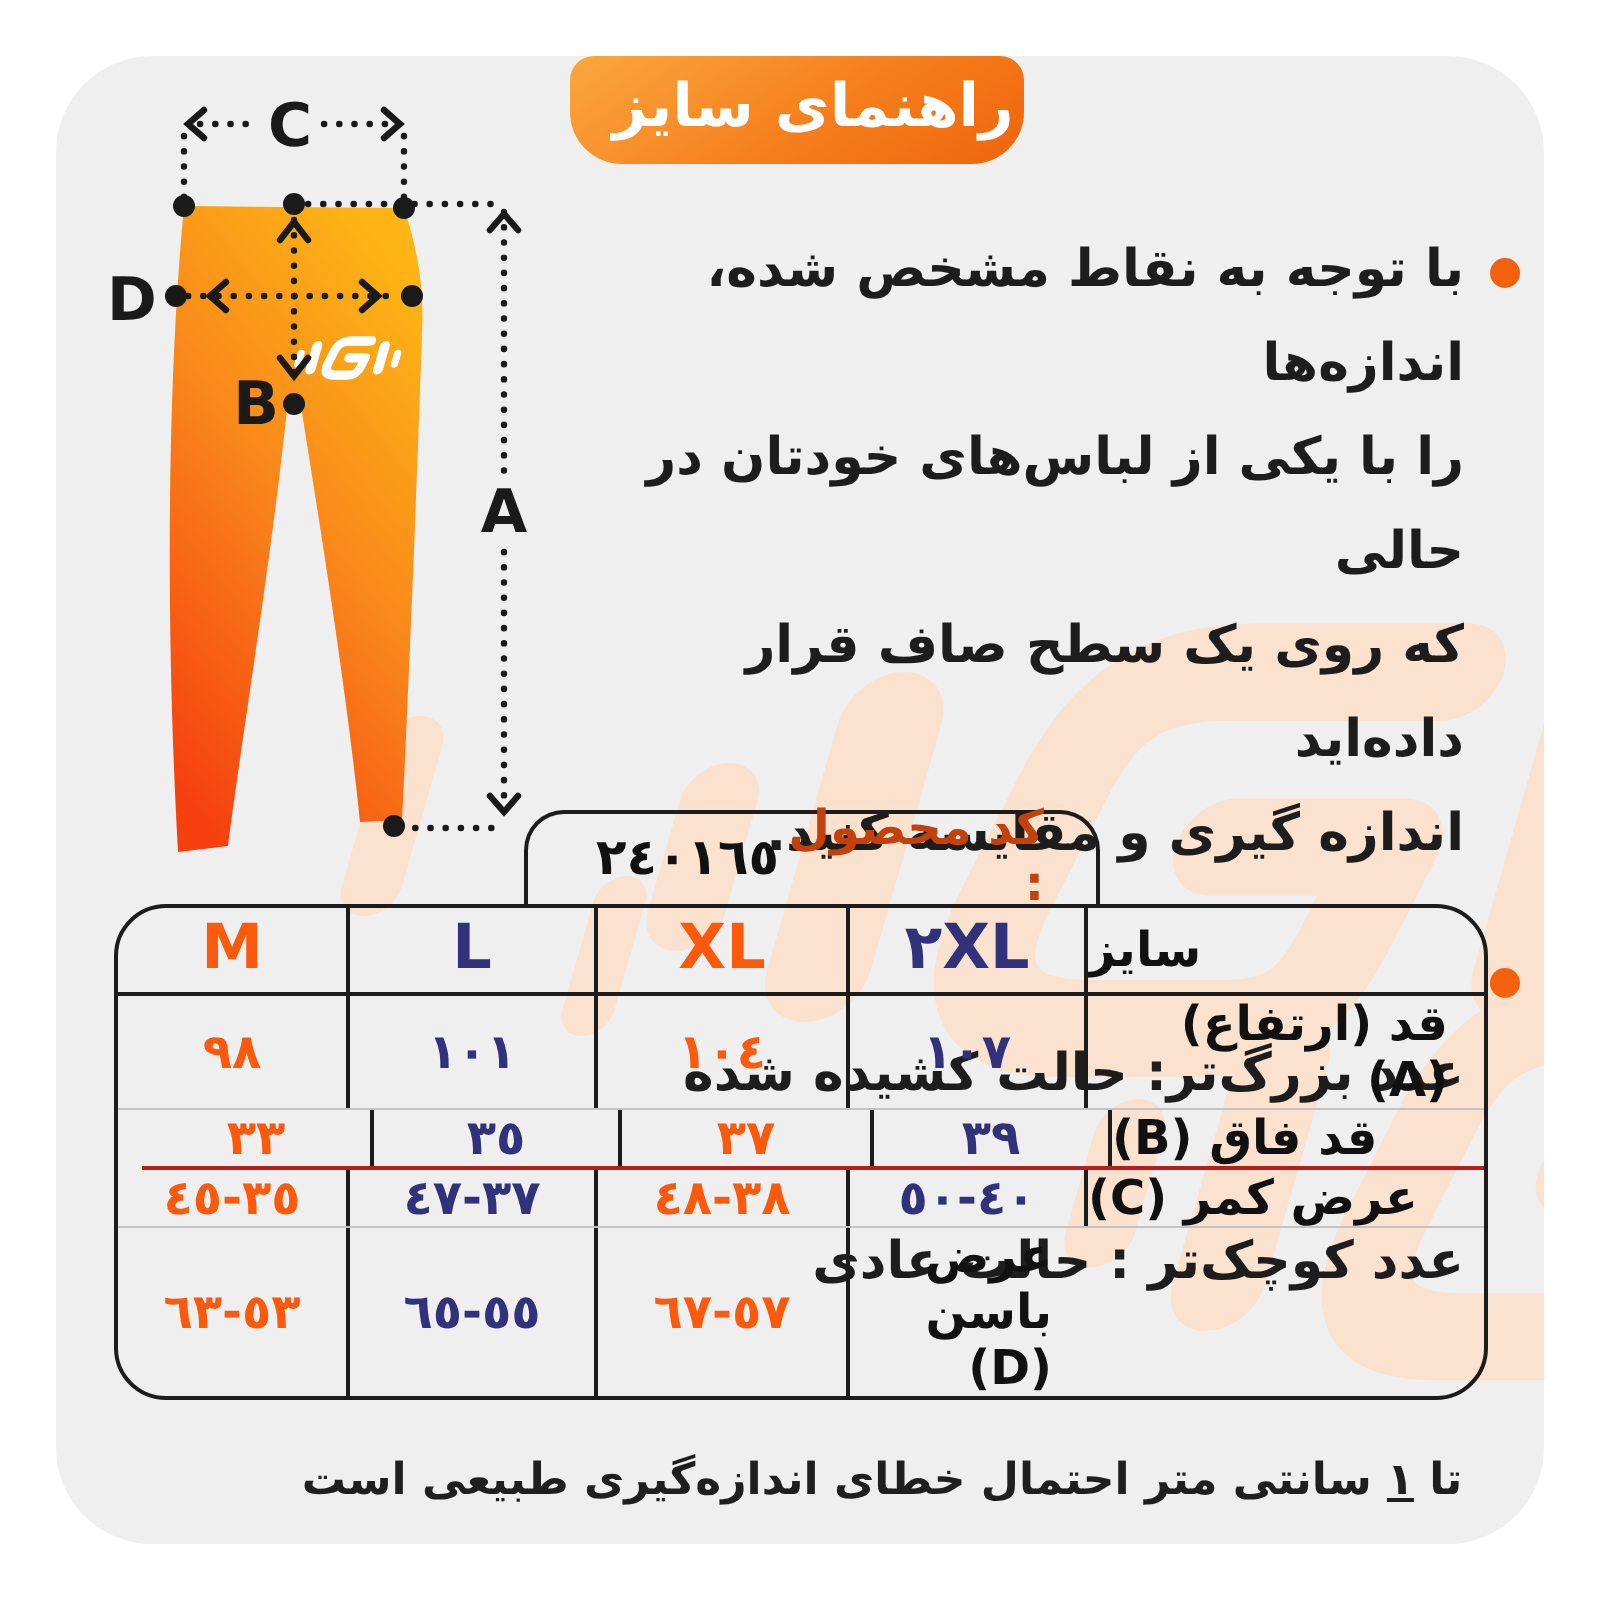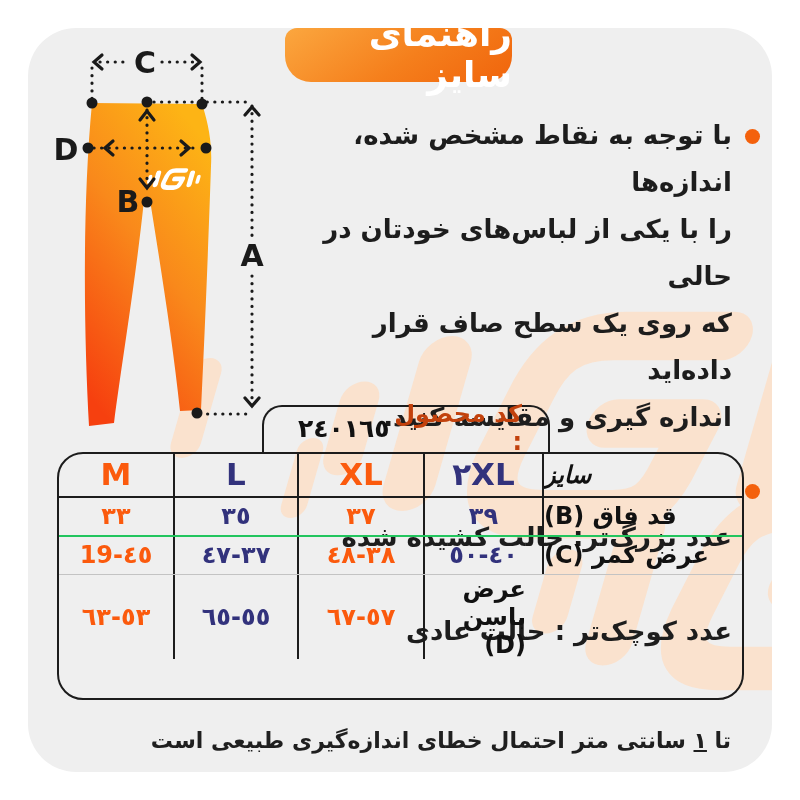--- a/index.html
+++ b/index.html
@@ -13,21 +13,21 @@
 
   .watermark { position: absolute; left: 0; top: 0; z-index: 0; pointer-events: none; }
   .wm-use { color: #fae2ce; }
 
   .badge {
     position: absolute; z-index: 3; left: 257px; top: 0; width: 227px; height: 54px;
     background: linear-gradient(145deg, #fba73f 0%, #f57f1c 55%, #f0640c 100%);
     border-radius: 12px 12px 26px 26px;
     display: flex; align-items: center; justify-content: center;
   }
-  .badge-label { color: #ffffff; font-size: 36px; font-weight: bold; direction: rtl; padding-bottom: 3px; margin-left: 16px; }
+  .badge-label { color: #ffffff; font-size: 30px; font-weight: bold; direction: rtl; padding-bottom: 3px; margin-left: 16px; }
 
   .pants-svg { position: absolute; z-index: 1; left: 20px; top: 20px; }
 
   .instructions {
     position: absolute; z-index: 1; right: 12px; top: 84px; width: 462px;
     direction: rtl; color: #1d1d1d;
   }
   .bullet-row { display: flex; flex-direction: row; }
   .bullet-dot {
     flex: 0 0 15px; width: 15px; height: 15px; border-radius: 50%;
@@ -50,28 +50,28 @@
   .code-value { font-size: 25px; font-weight: bold; color: #111111; direction: ltr; text-align: center; }
 
   .size-table {
     position: absolute; z-index: 2; left: 29px; top: 424px; width: 687px; height: 248px;
     border: 2.5px solid #1c1c1c; border-radius: 26px;
     display: grid; grid-template-rows: 44px 1fr 1fr 1fr 1fr; overflow: hidden;
   }
   .trow { display: grid; grid-template-columns: 116px 124px 126px 119px 1fr; }
   .trow-header { border-bottom: 2.5px solid #1c1c1c; }
   .sep-light { border-bottom: 1.5px solid #c3c3c3; }
-  .sep-dark  { border-bottom: 2px solid #22c55e; }
+  .sep-dark  { border-bottom: 2px solid #b91c1c; margin-left: 12px; }
   .cell {
     display: flex; align-items: center; justify-content: center;
     font-weight: bold; overflow: hidden;
   }
   .vline { border-right: 2px solid #1c1c1c; }
   .th-col { font-size: 31px; direction: ltr; padding-bottom: 2px; }
-  .th-size { justify-content: flex-end; padding-left: 0; padding-right: 18px; font-size: 24px; color: #111111; direction: rtl; font-style: italic; }
+  .th-size { justify-content: flex-end; padding-left: 0; padding-right: 18px; font-size: 24px; color: #111111; direction: rtl; }
   .td-val { font-size: 24px; direction: ltr; }
   .td-label { justify-content: flex-end; padding-right: 18px; font-size: 24px; color: #111111; direction: rtl; }
   .c-orange { color: #fb5a0d; }
   .c-navy { color: #32327c; }
 
   .footer-note {
     position: absolute; z-index: 1; left: 100px; top: 700px; width: 626px;
     direction: rtl; text-align: center; color: #1f1f1f;
     font-size: 22px; font-weight: bold;
   }
@@ -188,31 +188,38 @@
 
   <div class="size-table">
     <div class="trow trow-header">
       <div class="cell th-col c-orange vline">M</div>
       <div class="cell th-col c-navy vline">L</div>
       <div class="cell th-col c-orange vline">XL</div>
       <div class="cell th-col c-navy vline">٢XL</div>
       <div class="cell th-size">سایز</div>
     </div>
 
+    <div class="trow sep-light">
+      <div class="cell td-val c-orange vline">٩٨</div>
+      <div class="cell td-val c-navy vline">١٠١</div>
+      <div class="cell td-val c-orange vline">١٠٤</div>
+      <div class="cell td-val c-navy vline">١٠٧</div>
+      <div class="cell td-label">قد (ارتفاع) (A)</div>
+    </div>
 
     <div class="trow sep-dark">
       <div class="cell td-val c-orange vline">٣٣</div>
       <div class="cell td-val c-navy vline">٣٥</div>
       <div class="cell td-val c-orange vline">٣٧</div>
       <div class="cell td-val c-navy vline">٣٩</div>
       <div class="cell td-label">قد فاق (B)</div>
     </div>
 
     <div class="trow sep-light">
-      <div class="cell td-val c-orange vline">19-٤٥</div>
+      <div class="cell td-val c-orange vline">٣٥-٤٥</div>
       <div class="cell td-val c-navy vline">٣٧-٤٧</div>
       <div class="cell td-val c-orange vline">٣٨-٤٨</div>
       <div class="cell td-val c-navy vline">٤٠-٥٠</div>
       <div class="cell td-label">عرض کمر (C)</div>
     </div>
 
     <div class="trow">
       <div class="cell td-val c-orange vline">٥٣-٦٣</div>
       <div class="cell td-val c-navy vline">٥٥-٦٥</div>
       <div class="cell td-val c-orange vline">٥٧-٦٧</div>

